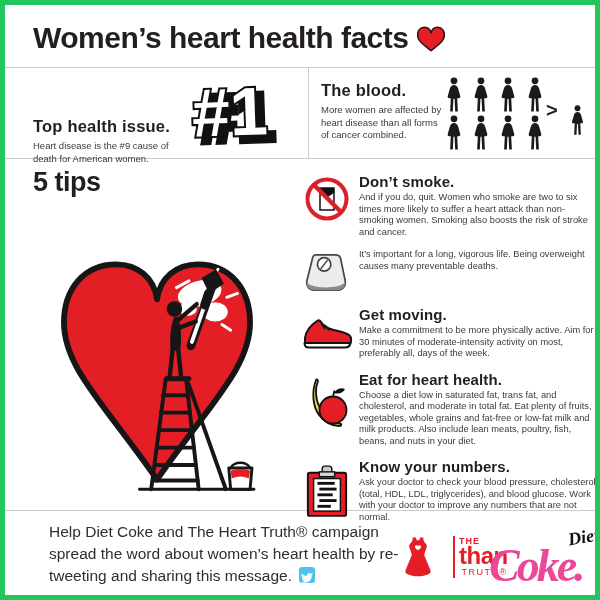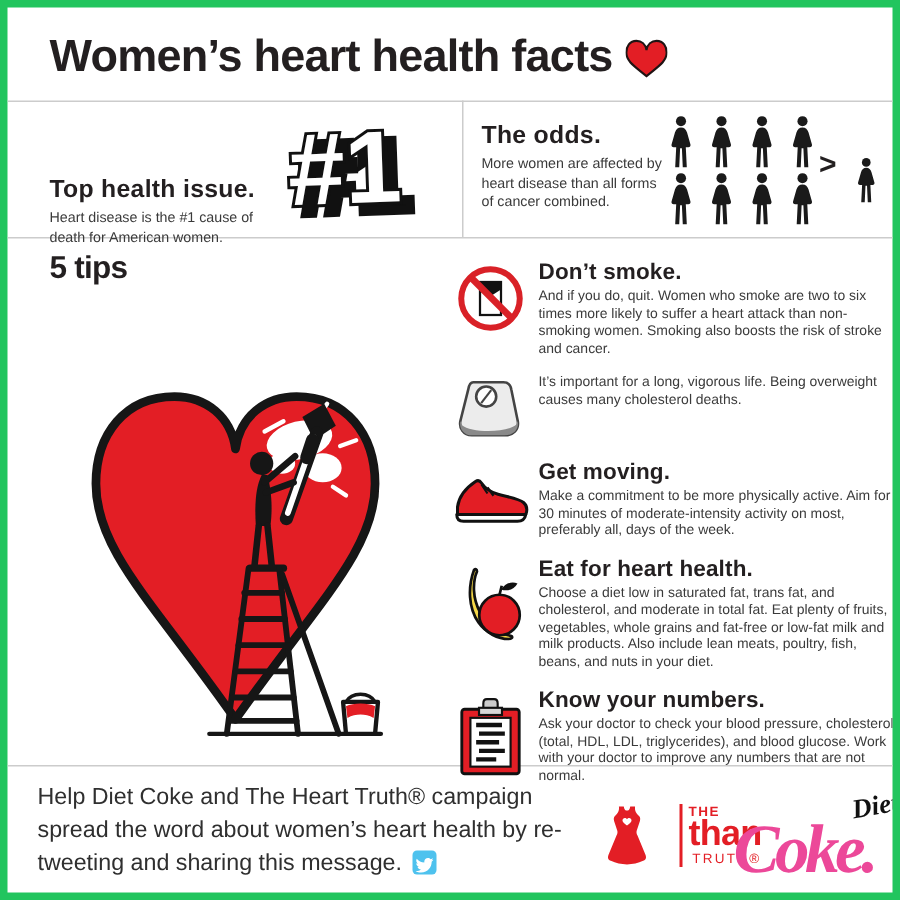--- a/index.html
+++ b/index.html
@@ -25,35 +25,35 @@
   .badge-1 { position:absolute; left:178px; top:62px; transform:rotate(-2deg); }
 
   .odds-figures { position:absolute; left:438px; top:72px; width:110px;
                   display:flex; flex-wrap:wrap; column-gap:5px; row-gap:1px; }
   .woman-figure { width:22px; height:37px; }
   .odds-gt { position:absolute; left:541px; top:94px; font-size:20px; font-weight:bold; }
   .single-figure { position:absolute; left:563px; top:100px; width:19px; height:32px; }
 
   
   .tips-head { position:absolute; left:28px; top:162px; }
-  .tips-head h2 { margin:0; font-size:21px; font-weight:bold; letter-spacing:-0.5px; }
+  .tips-head h2 { margin:0; font-size:27px; font-weight:bold; letter-spacing:-0.5px; }
   .tips-head .sub { font-size:15px; margin-top:1px; color:#231f20; }
 
   .heart-art { position:absolute; left:26px; top:230px; }
 
   
   .tips-col { position:absolute; left:290px; top:168px; width:310px; }
   .tip { display:flex; align-items:flex-start; margin-bottom:11px; }
   .tip-icon { width:64px; flex:none; display:flex; justify-content:center; padding-top:2px; }
   .tip-text { flex:1; padding-right:8px; }
   .tip-title { font-size:15px; font-weight:bold; margin:0 0 2px 0; letter-spacing:0.1px; }
   .tip-body { font-size:9.3px; line-height:1.24; color:#3a3a3a; }
 
   
-  .footer-msg { position:absolute; left:20px; top:516px; width:362px;
+  .footer-msg { position:absolute; left:44px; top:516px; width:362px;
                 font-size:15.5px; line-height:1.42; color:#2f2f2f; }
   .tw-btn { display:inline-block; width:16px; height:16px; border-radius:3px;
             background:#4EC2EE; vertical-align:-2px; margin-left:3px; text-align:center; }
   .tw-btn svg { margin-top:2px; }
 
   .ht-logo { position:absolute; left:399px; top:531px; display:flex; gap:21px; }
   .ht-text { border-left:2px solid #E31E25; padding-left:4px; color:#E31E25; }
   .ht-the   { font-size:9px; font-weight:bold; letter-spacing:1px; }
   .ht-heart { font-size:24px; font-weight:bold; line-height:0.85; letter-spacing:-0.5px; }
   .ht-truth { font-size:9px; font-weight:normal; letter-spacing:1.5px; text-align:right; margin-top:1px; }
@@ -89,31 +89,31 @@
     </svg>
   </div>
 
   <div class="divider-h" style="top:62px"></div>
   <div class="divider-h" style="top:153px"></div>
   <div class="divider-v" style="left:303px; top:62px; height:91px"></div>
   <div class="divider-h" style="top:505px"></div>
 
   <div class="fact-left-text">
     <div class="fact-heading">Top health issue.</div>
-    <div class="fact-body">Heart disease is the #1 cause of death for American women.</div>
+    <div class="fact-body">Heart disease is the #9 cause of death for American women.</div>
   </div>
   <div class="badge-1">
     <svg width="122" height="88" viewBox="0 0 122 88">
       <text x="16" y="74" font-family="Liberation Sans, sans-serif" font-size="68" font-weight="bold" fill="#111" stroke="#111" stroke-width="6">#1</text>
       <text x="9" y="68" font-family="Liberation Sans, sans-serif" font-size="68" font-weight="bold" fill="#ffffff" stroke="#111" stroke-width="4" paint-order="stroke">#1</text>
     </svg>
   </div>
 
   <div class="fact-right-text">
-    <div class="fact-heading">The odds.</div>
+    <div class="fact-heading">The blood.</div>
     <div class="fact-body">More women are affected by heart disease than all forms of cancer combined.</div>
   </div>
   <div class="odds-figures">
     <svg class="woman-figure">
         <use href="#woman-symbol"></use>
       </svg>
     <svg class="woman-figure">
         <use href="#woman-symbol"></use>
       </svg>
     <svg class="woman-figure">
@@ -208,21 +208,21 @@
     <div class="tip">
       <div class="tip-icon">
         <svg width="46" height="44" viewBox="0 0 48 46">
           <path d="M12,4 L33,4 C36,4 38,6 38.5,9 L43,31 C44,37 40,41 34,41 L11,41 C5,41 2,36 3,31 L8.5,9 C9,6 10,4 12,4 Z" fill="#ECECEC" stroke="#444" stroke-width="1.8"></path>
           <path d="M4.2,34 C10,39.5 36,39.5 42,33.5 L43,31 C44,37 40,41 34,41 L11,41 C5,41 2,36 3,31 Z" fill="#8a8a8a"></path>
           <circle cx="21" cy="14" r="7" fill="#ffffff" stroke="#444" stroke-width="1.8"></circle>
           <line x1="24.5" y1="9.5" x2="17.5" y2="18.5" stroke="#444" stroke-width="1.5"></line>
         </svg>
       </div>
       <div class="tip-text">
-        <div class="tip-body">It’s important for a long, vigorous life. Being overweight causes many cholesterol deaths.</div>
+        <div class="tip-body">It’s important for a long, vigorous life. Being overweight causes many preventable deaths.</div>
       </div>
     </div>
 
     <div class="tip">
       <div class="tip-icon" style="padding-top:8px">
         <svg width="56" height="36" viewBox="0 0 56 36">
           <path d="M6,24 C7,16 12,11 18,7 C19.5,6 21,6.5 22,8 C24,11 28,14 33,15.5 C40,17.5 47,18.5 50,21 C52,22.6 52.5,25 52,27.5 L51.5,29 L6,29 Z" fill="#E31E25" stroke="#111" stroke-width="2" stroke-linejoin="round"></path>
           <path d="M5.5,29 L51.5,29 C51,32 49,33.5 46,33.5 L10,33.5 C7,33.5 5.5,32 5.5,29 Z" fill="#ffffff" stroke="#111" stroke-width="2" stroke-linejoin="round"></path>
           <path d="M22,9 L26,15 M26,11 L30,16.5" stroke="#111" stroke-width="1.5" fill="none"></path>
         </svg>

